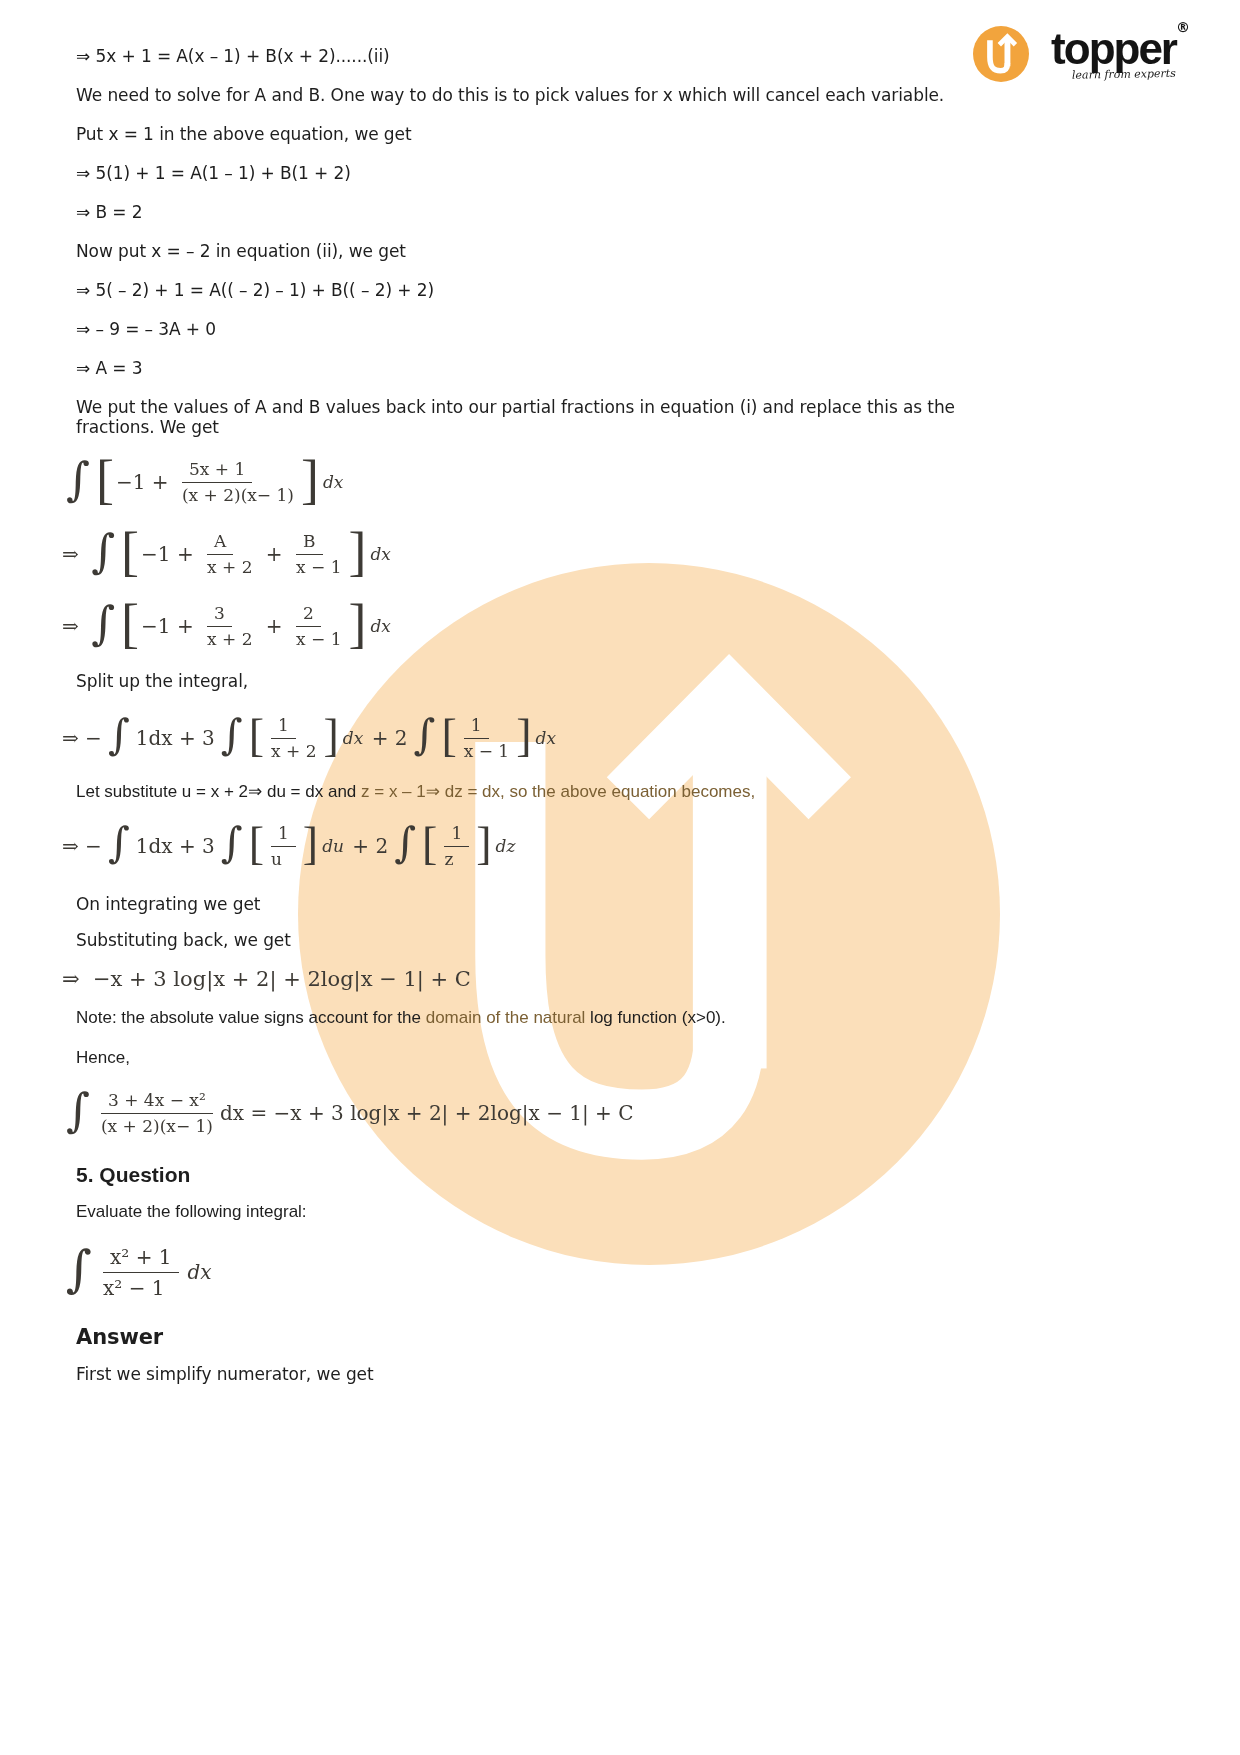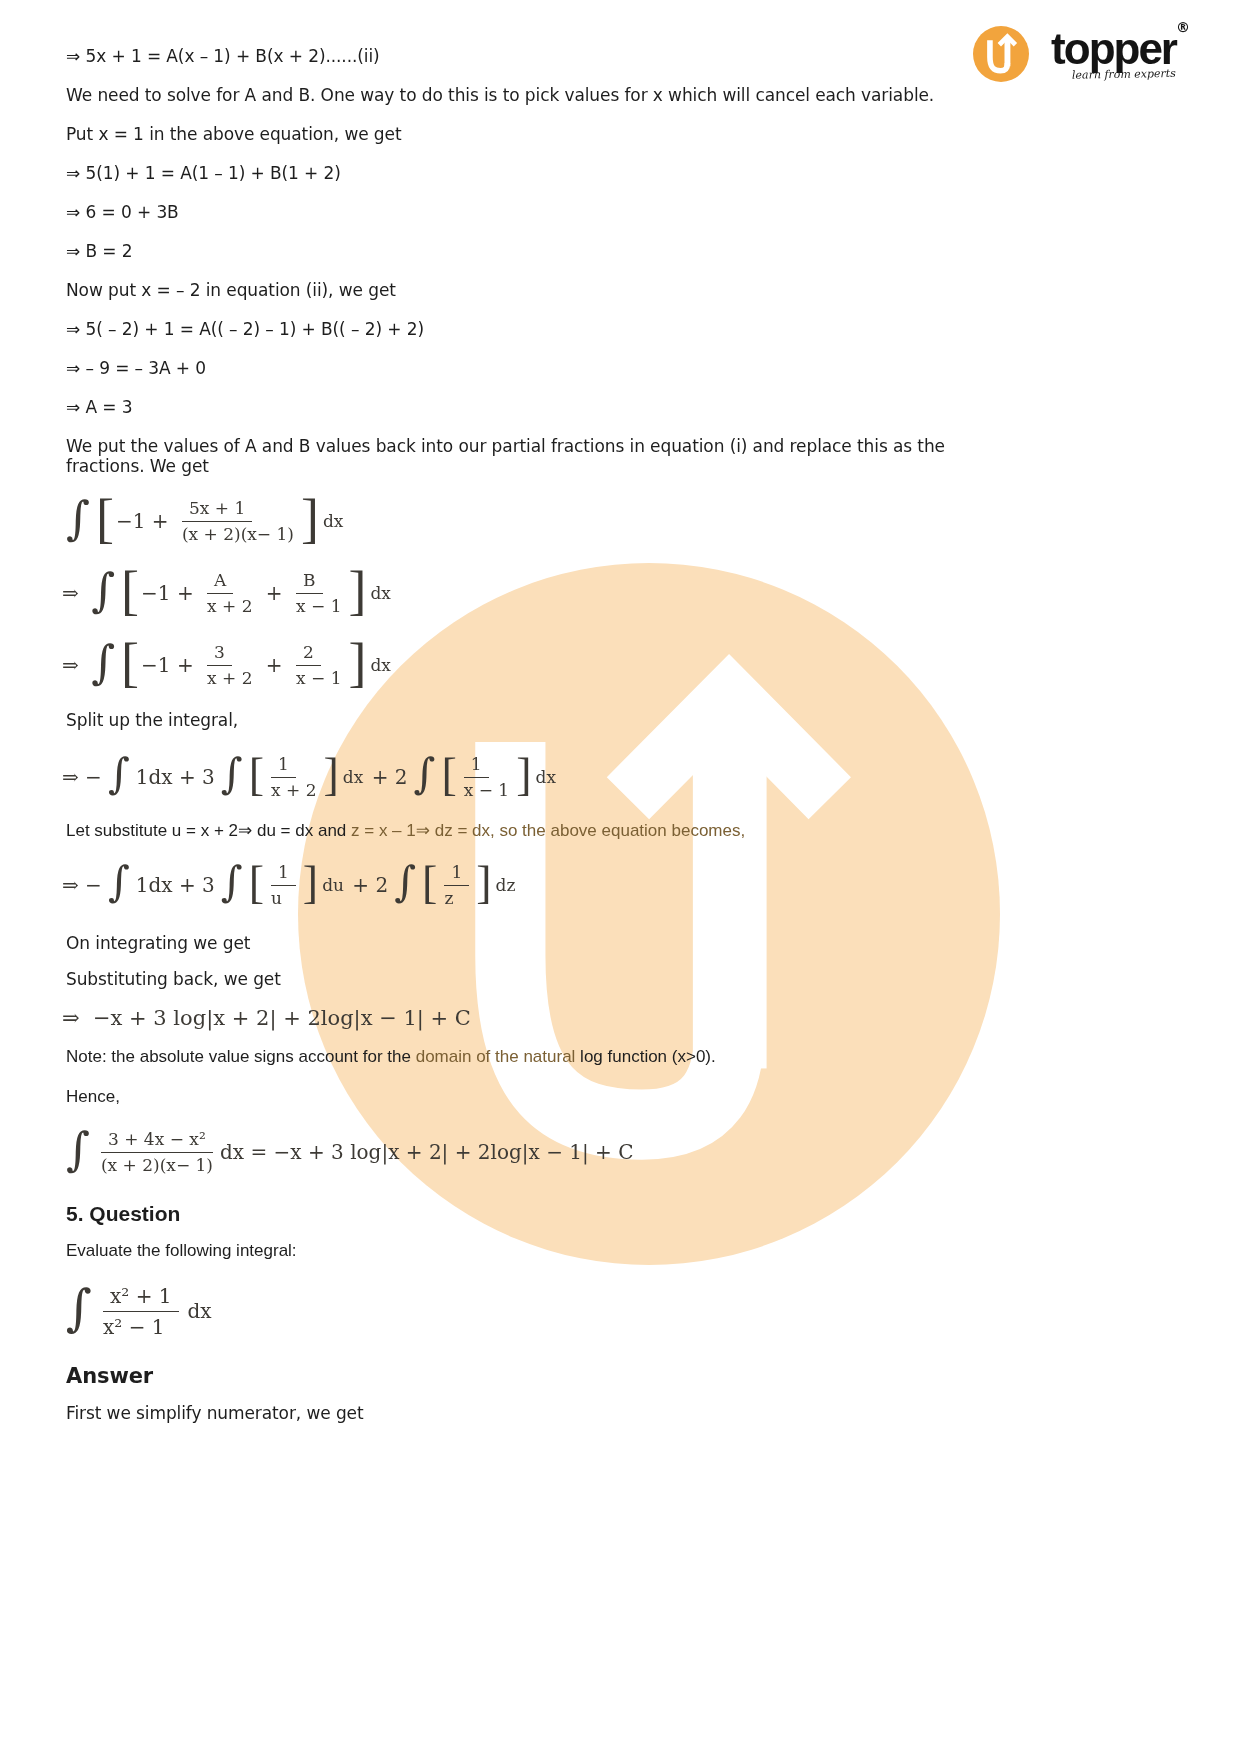--- a/index.html
+++ b/index.html
@@ -11,36 +11,36 @@
   .logo{position:absolute;top:26px;right:50px;display:flex;align-items:center;gap:22px;z-index:2;}
   .logo-mark{width:56px;height:56px;}
   .logo-right{position:relative;padding-right:14px;}
   .brand{font-family:"Liberation Sans",sans-serif;font-weight:bold;font-size:44px;line-height:44px;
          letter-spacing:-2px;color:#141414;}
   .reg{position:absolute;top:-8px;right:0;font-size:14px;color:#141414;font-weight:bold;}
   .tagline{font-family:"DejaVu Serif","Liberation Serif",serif;font-style:italic;font-size:11px;
            color:#1c1c1c;text-align:right;margin-top:-3px;transform:rotate(-1deg);}
   
   .content{position:relative;z-index:1;padding:46px 62px 0 62px;}
-  .ln{margin:0 0 19px 4px;font-size:17px;line-height:20px;color:#1e1e1e;letter-spacing:-0.1px;}
+  .ln{margin:0 0 19px 14px;font-size:17px;line-height:20px;color:#1e1e1e;letter-spacing:-0.1px;}
   .nr{font-family:"Liberation Sans",sans-serif;letter-spacing:0;}
   .bold{font-weight:bold;font-size:21px;line-height:22px;}
   .wm-tint{color:#7b6034;}
   
   .math{display:flex;align-items:center;gap:2px;
         font-family:"DejaVu Serif","Liberation Serif",serif;color:#3d3a35;font-size:20px;}
   .mtxt{white-space:pre;}
   .mint{font-size:46px;line-height:1;font-weight:400;margin:0 4px;transform:translateY(-3px);}
   .mbr{font-family:"Liberation Serif",serif;font-size:54px;line-height:0.9;font-weight:400;
        transform:translateY(-2px);}
   .mfrac{display:inline-flex;flex-direction:column;align-items:flex-start;font-size:17px;
          line-height:1.2;margin:0 5px;text-align:center;}
   .mnum{padding:0 7px 2px 7px;border-bottom:1.6px solid #3d3a35;}
   .mden{padding-top:2px;}
-  .msm{font-size:17px;margin-left:2px;}
+  .msm{font-size:17px;margin-left:2px;font-style:italic;}
   .sm-br .mint{font-size:42px;}
   .sm-br .mbr{font-size:46px;}
   .big{font-size:22px;}
   .big .mfrac{font-size:20px;line-height:1.3;}
   .big .mint{font-size:50px;}
   .big .msm{font-size:20px;}
   
   .h66{height:66px;margin-bottom:6px;}
   .h66b{height:66px;margin-bottom:12px;}
   .h60{height:60px;margin-bottom:14px;}
@@ -79,21 +79,20 @@
       <span class="reg">®</span>
       <div class="tagline">learn from experts</div>
     </div>
   </header>
 
   <main class="content">
     <p class="ln">⇒ 5x + 1 = A(x – 1) + B(x + 2)......(ii)</p>
     <p class="ln">We need to solve for A and B. One way to do this is to pick values for x which will cancel each variable.</p>
     <p class="ln">Put x = 1 in the above equation, we get</p>
     <p class="ln">⇒ 5(1) + 1 = A(1 – 1) + B(1 + 2)</p>
-    <p class="ln">⇒ 6 = 0 + 3B</p>
     <p class="ln">⇒ B = 2</p>
     <p class="ln">Now put x = – 2 in equation (ii), we get</p>
     <p class="ln">⇒ 5( – 2) + 1 = A(( – 2) – 1) + B(( – 2) + 2)</p>
     <p class="ln">⇒ – 9 = – 3A + 0</p>
     <p class="ln">⇒ A = 3</p>
 
     <p class="ln mb12"><span>We put the values of A and B values back into our partial fractions in equation (i) and replace this as the</span><br><span>fractions. We get</span></p>
 
     <div class="math h66">
         <span class="mint">∫</span>

